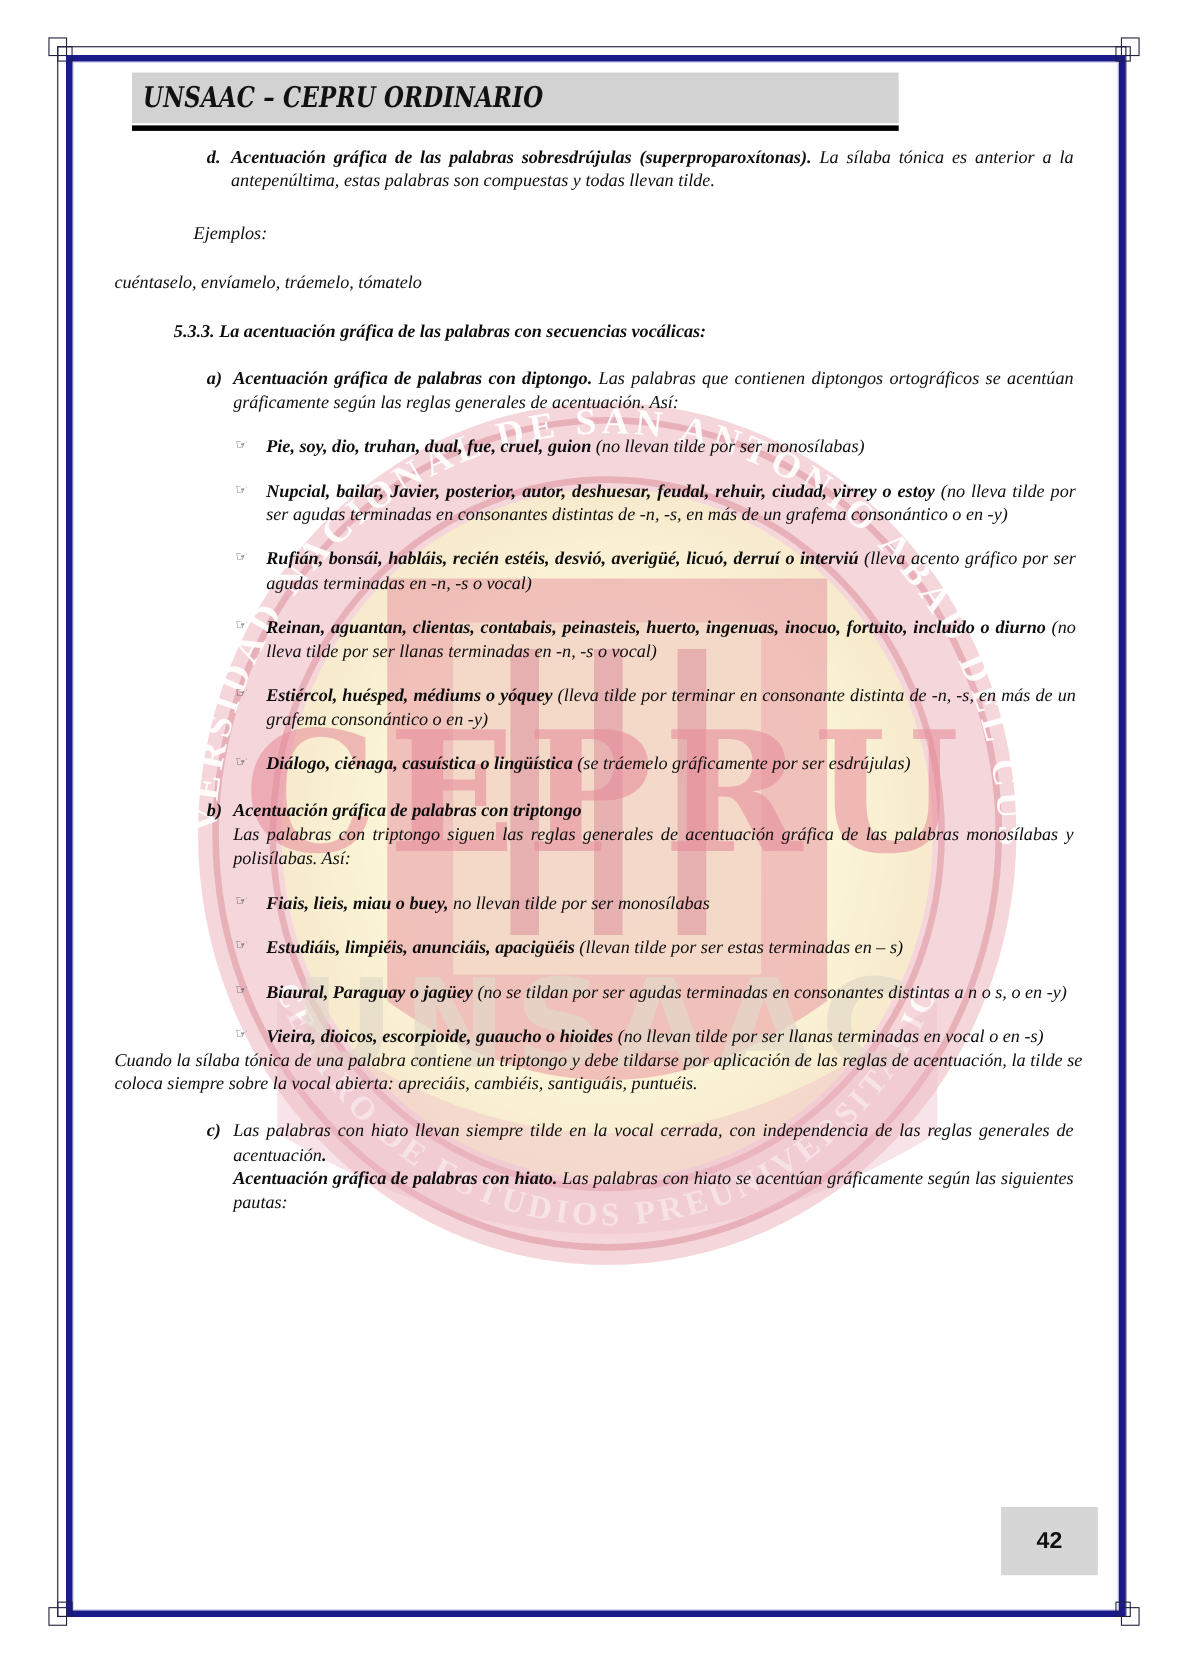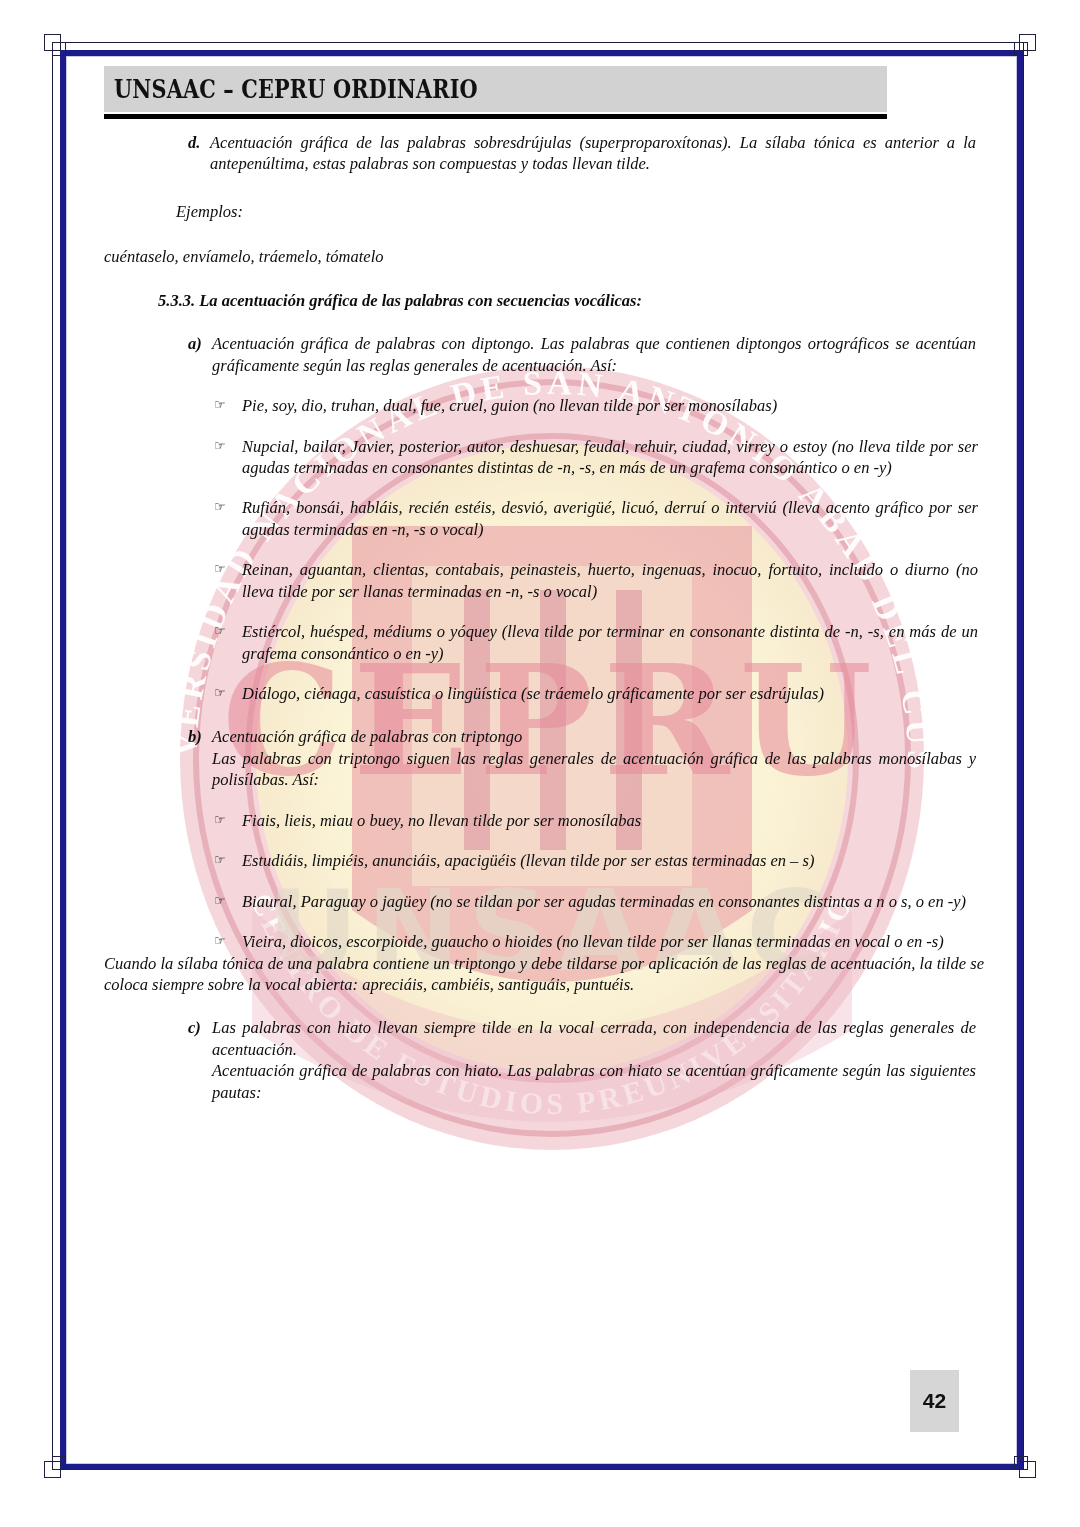--- a/index.html
+++ b/index.html
@@ -77,24 +77,25 @@
     height: 890px;
     pointer-events: none;
     z-index: 1;
     opacity: .62;
   }
   #watermark svg { width: 100%; height: 100%; display: block; }
 
   
   #header-block {
     position: absolute;
-    left: 104px;
+    left: 120px;
     top: 66px;
-    width: 783px;
+    width: 697px;
     z-index: 3;
+    font-style: italic;
   }
   #header-bar {
     background: #d2d2d2;
     height: 46px;
     display: flex;
     align-items: center;
     padding-left: 10px;
     box-sizing: border-box;
   }
   #header-title {
@@ -124,21 +125,21 @@
   }
 
   
   p.para {
     margin: 0;
     font-size: 16.5px;
     line-height: 1.30;
     font-style: italic;
     text-align: justify;
   }
-  .b { font-weight: normal; font-style: italic; }
+  .b { font-weight: bold; font-style: italic; }
   .nrm { font-style: italic; font-weight: normal; }
 
   
   .item-d {
     display: flex;
     margin-left: 84px;
     margin-right: 8px;
     margin-top: 4px;
   }
   .item-d .marker {
@@ -210,21 +211,21 @@
     margin-left: 110px;
     margin-right: 8px;
     margin-top: 26px;
   }
 
   
   #page-number {
     position: absolute;
     left: 910px;
     top: 1370px;
-    width: 49px;
+    width: 88px;
     height: 62px;
     background: #d6d6d6;
     z-index: 3;
     display: flex;
     align-items: center;
     justify-content: center;
     font-family: "Liberation Sans", sans-serif;
     font-weight: bold;
     font-size: 21px;
     color: #111111;

